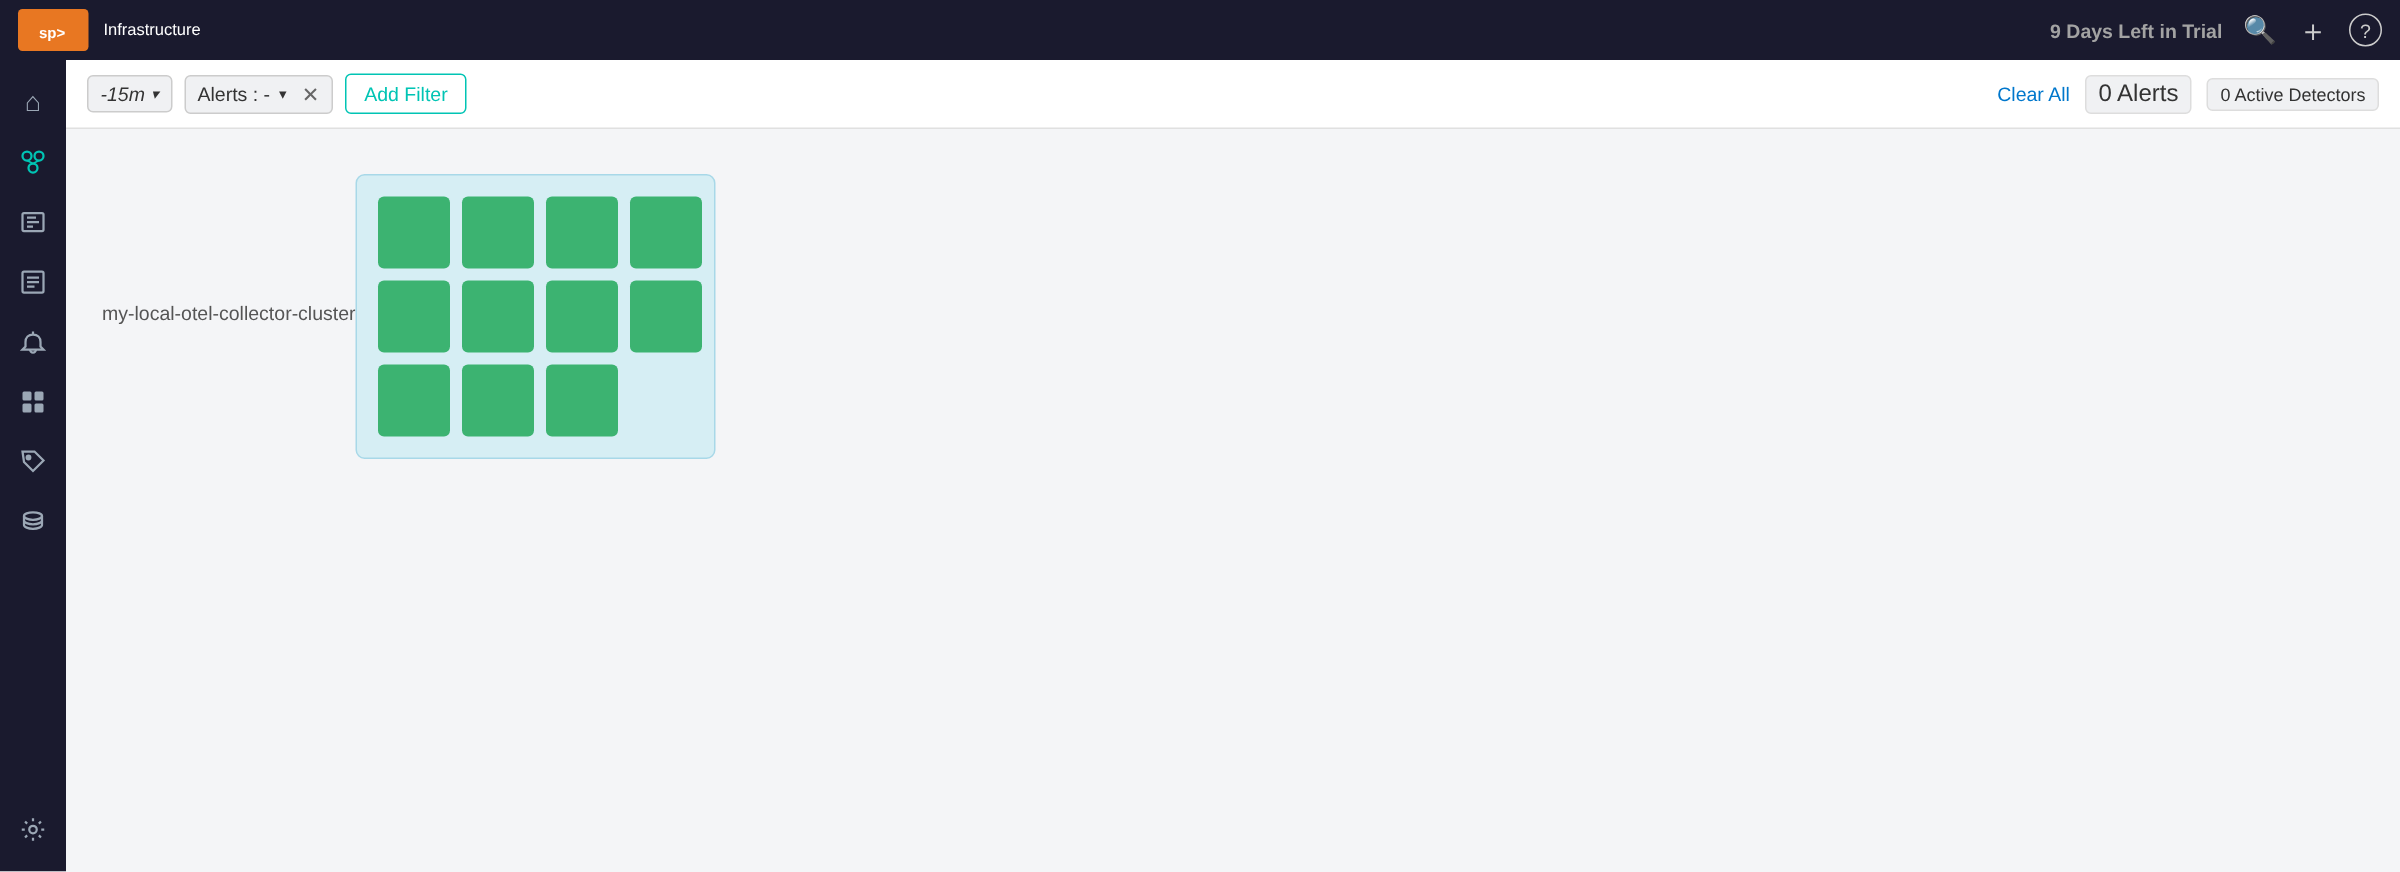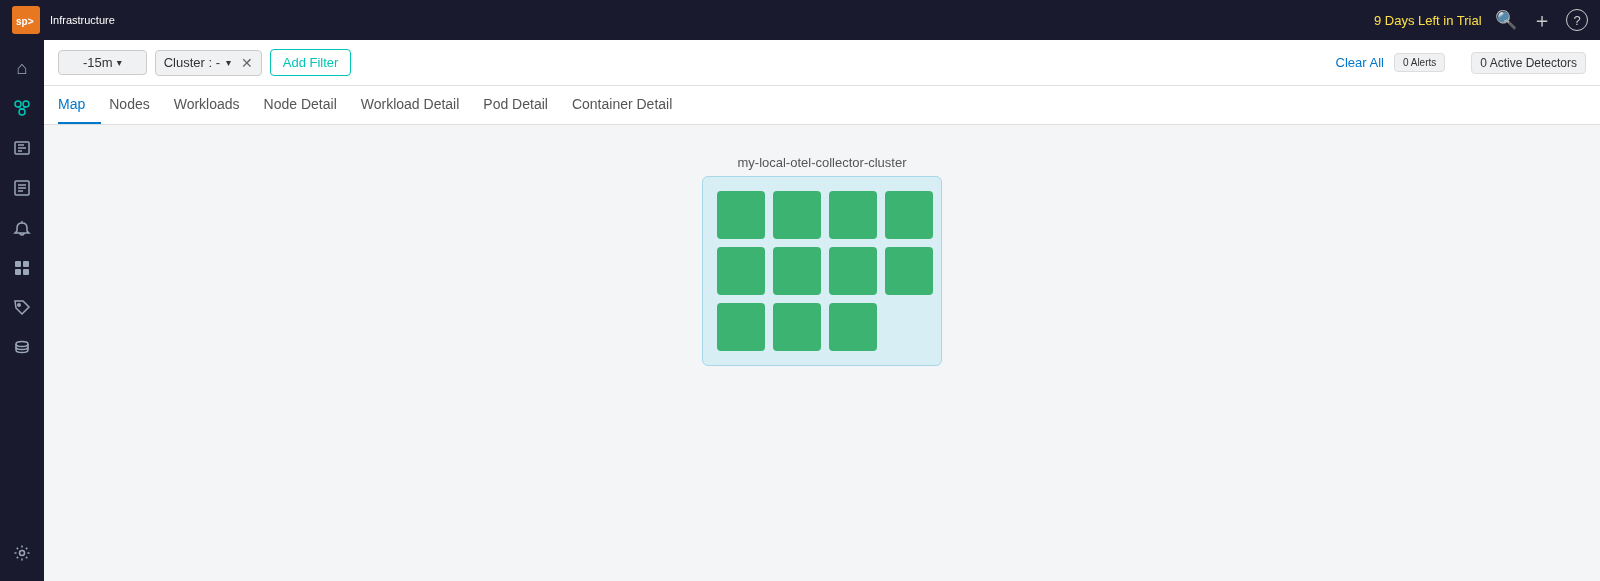--- a/index.html
+++ b/index.html
@@ -9,32 +9,32 @@
     #topbar {
       display: flex; align-items: center;
       background: #1a1a2e; height: 40px;
       padding: 0 12px;
       position: relative;
     }
     #logo-area {
       display: flex; align-items: center; gap: 10px;
     }
     #logo-box {
-      width: 28px; height: 28px; background: #e87722; border-radius: 3px;
+      width: 47px; height: 28px; background: #e87722; border-radius: 3px;
       display: flex; align-items: center; justify-content: center;
     }
     #logo-box svg { width: 20px; height: 20px; }
     #app-title {
       color: #fff; font-size: 11px; font-weight: 500;
     }
     #topbar-right {
       margin-left: auto; display: flex; align-items: center; gap: 14px;
     }
     #trial-badge {
-      color: #fde047; font-size: 13px; font-weight: 400;
+      color: #a3a3a3; font-size: 13px; font-weight: 700;
     }
     #search-icon-btn {
       color: #ccc; cursor: pointer; font-size: 18px; background: none; border: none;
     }
     #plus-icon-btn {
       color: #ccc; cursor: pointer; font-size: 20px; background: none; border: none;
     }
     #question-icon-btn {
       width: 22px; height: 22px; border: 1.5px solid #ccc; border-radius: 50%;
       color: #ccc; display: flex; align-items: center; justify-content: center;
@@ -64,21 +64,21 @@
 
     
     #filter-bar {
       display: flex; align-items: center; gap: 8px;
       background: #fff; border-bottom: 1px solid #e0e0e0;
       padding: 0 14px; height: 46px;
     }
     #time-selector {
       display: flex; align-items: center; gap: 4px;
       background: #f0f1f3; border: 1px solid #ccc; border-radius: 4px;
-      padding: 4px 24px; cursor: pointer; font-size: 13px; color: #333;
+      padding: 4px 8px; cursor: pointer; font-size: 13px; color: #333; font-style: italic;
     }
     #cluster-filter {
       display: flex; align-items: center; gap: 4px;
       background: #f0f1f3; border: 1px solid #ccc; border-radius: 4px;
       padding: 4px 8px; cursor: pointer; font-size: 13px; color: #333;
     }
     #close-cluster {
       color: #666; cursor: pointer; font-size: 14px; margin-left: 4px;
     }
     #add-filter-btn {
@@ -88,25 +88,25 @@
       text-align: right;
     }
     #filter-bar-right {
       margin-left: auto; display: flex; align-items: center; gap: 10px;
     }
     #clear-all-btn {
       color: #0077cc; font-size: 13px; cursor: pointer; background: none; border: none;
     }
     #alerts-badge {
       background: #f0f1f3; border: 1px solid #ddd; border-radius: 4px;
-      padding: 3px 8px; font-size: 10px; color: #333;
+      padding: 3px 8px; font-size: 16px; color: #333;
     }
     #active-detectors-badge {
       background: #f0f1f3; border: 1px solid #ddd; border-radius: 4px;
-      padding: 3px 8px; font-size: 12px; color: #333; margin-left: 16px;
+      padding: 3px 8px; font-size: 12px; color: #333;
     }
 
     
     #tabs {
       display: flex; align-items: flex-end; gap: 0;
       background: #fff; border-bottom: 1px solid #ddd;
       padding: 0 14px;
     }
     .tab {
       padding: 10px 16px 10px 0; font-size: 14px; color: #555;
@@ -120,21 +120,21 @@
     
     #content {
       flex: 1; padding: 20px 24px; overflow: auto;
     }
     #section-title {
       font-size: 16px; font-weight: 600; color: #333; margin-bottom: 20px;
     }
 
     
     #cluster-container {
-      display: flex; flex-direction: column; align-items: center;
+      display: flex; flex-direction: row; align-items: center;
       margin-top: 10px;
     }
     #cluster-label {
       font-size: 13px; color: #555; margin-bottom: 6px;
     }
     #cluster-box {
       background: #d6eef4; border: 1.5px solid #a8d8e8; border-radius: 6px;
       padding: 14px; width: 240px;
     }
     #nodes-grid {
@@ -231,41 +231,32 @@
   </div>
 
   <div id="main">
 
     <div id="filter-bar">
       <div id="time-selector">
         <span>-15m</span>
         <span style="font-size:10px;">▾</span>
       </div>
       <div id="cluster-filter">
-        <span>Cluster : -</span>
+        <span>Alerts : -</span>
         <span style="font-size:10px; margin-left:2px;">▾</span>
         <span id="close-cluster" style="margin-left:6px;">✕</span>
       </div>
       <button id="add-filter-btn">Add Filter</button>
       <div id="filter-bar-right">
         <button id="clear-all-btn">Clear All</button>
         <span id="alerts-badge">0 Alerts</span>
         <span id="active-detectors-badge">0 Active Detectors</span>
       </div>
     </div>
 
-    <div id="tabs">
-        <div class="tab active">Map</div>
-        <div class="tab">Nodes</div>
-        <div class="tab">Workloads</div>
-        <div class="tab">Node Detail</div>
-        <div class="tab">Workload Detail</div>
-        <div class="tab">Pod Detail</div>
-        <div class="tab">Container Detail</div>
-      </div>
 
     <div id="content">
       <div id="cluster-container">
         <div id="cluster-label">my-local-otel-collector-cluster</div>
         <div id="cluster-box">
           <div id="nodes-grid">
               <div class="node-cell"></div>
               <div class="node-cell"></div>
               <div class="node-cell"></div>
               <div class="node-cell"></div>

